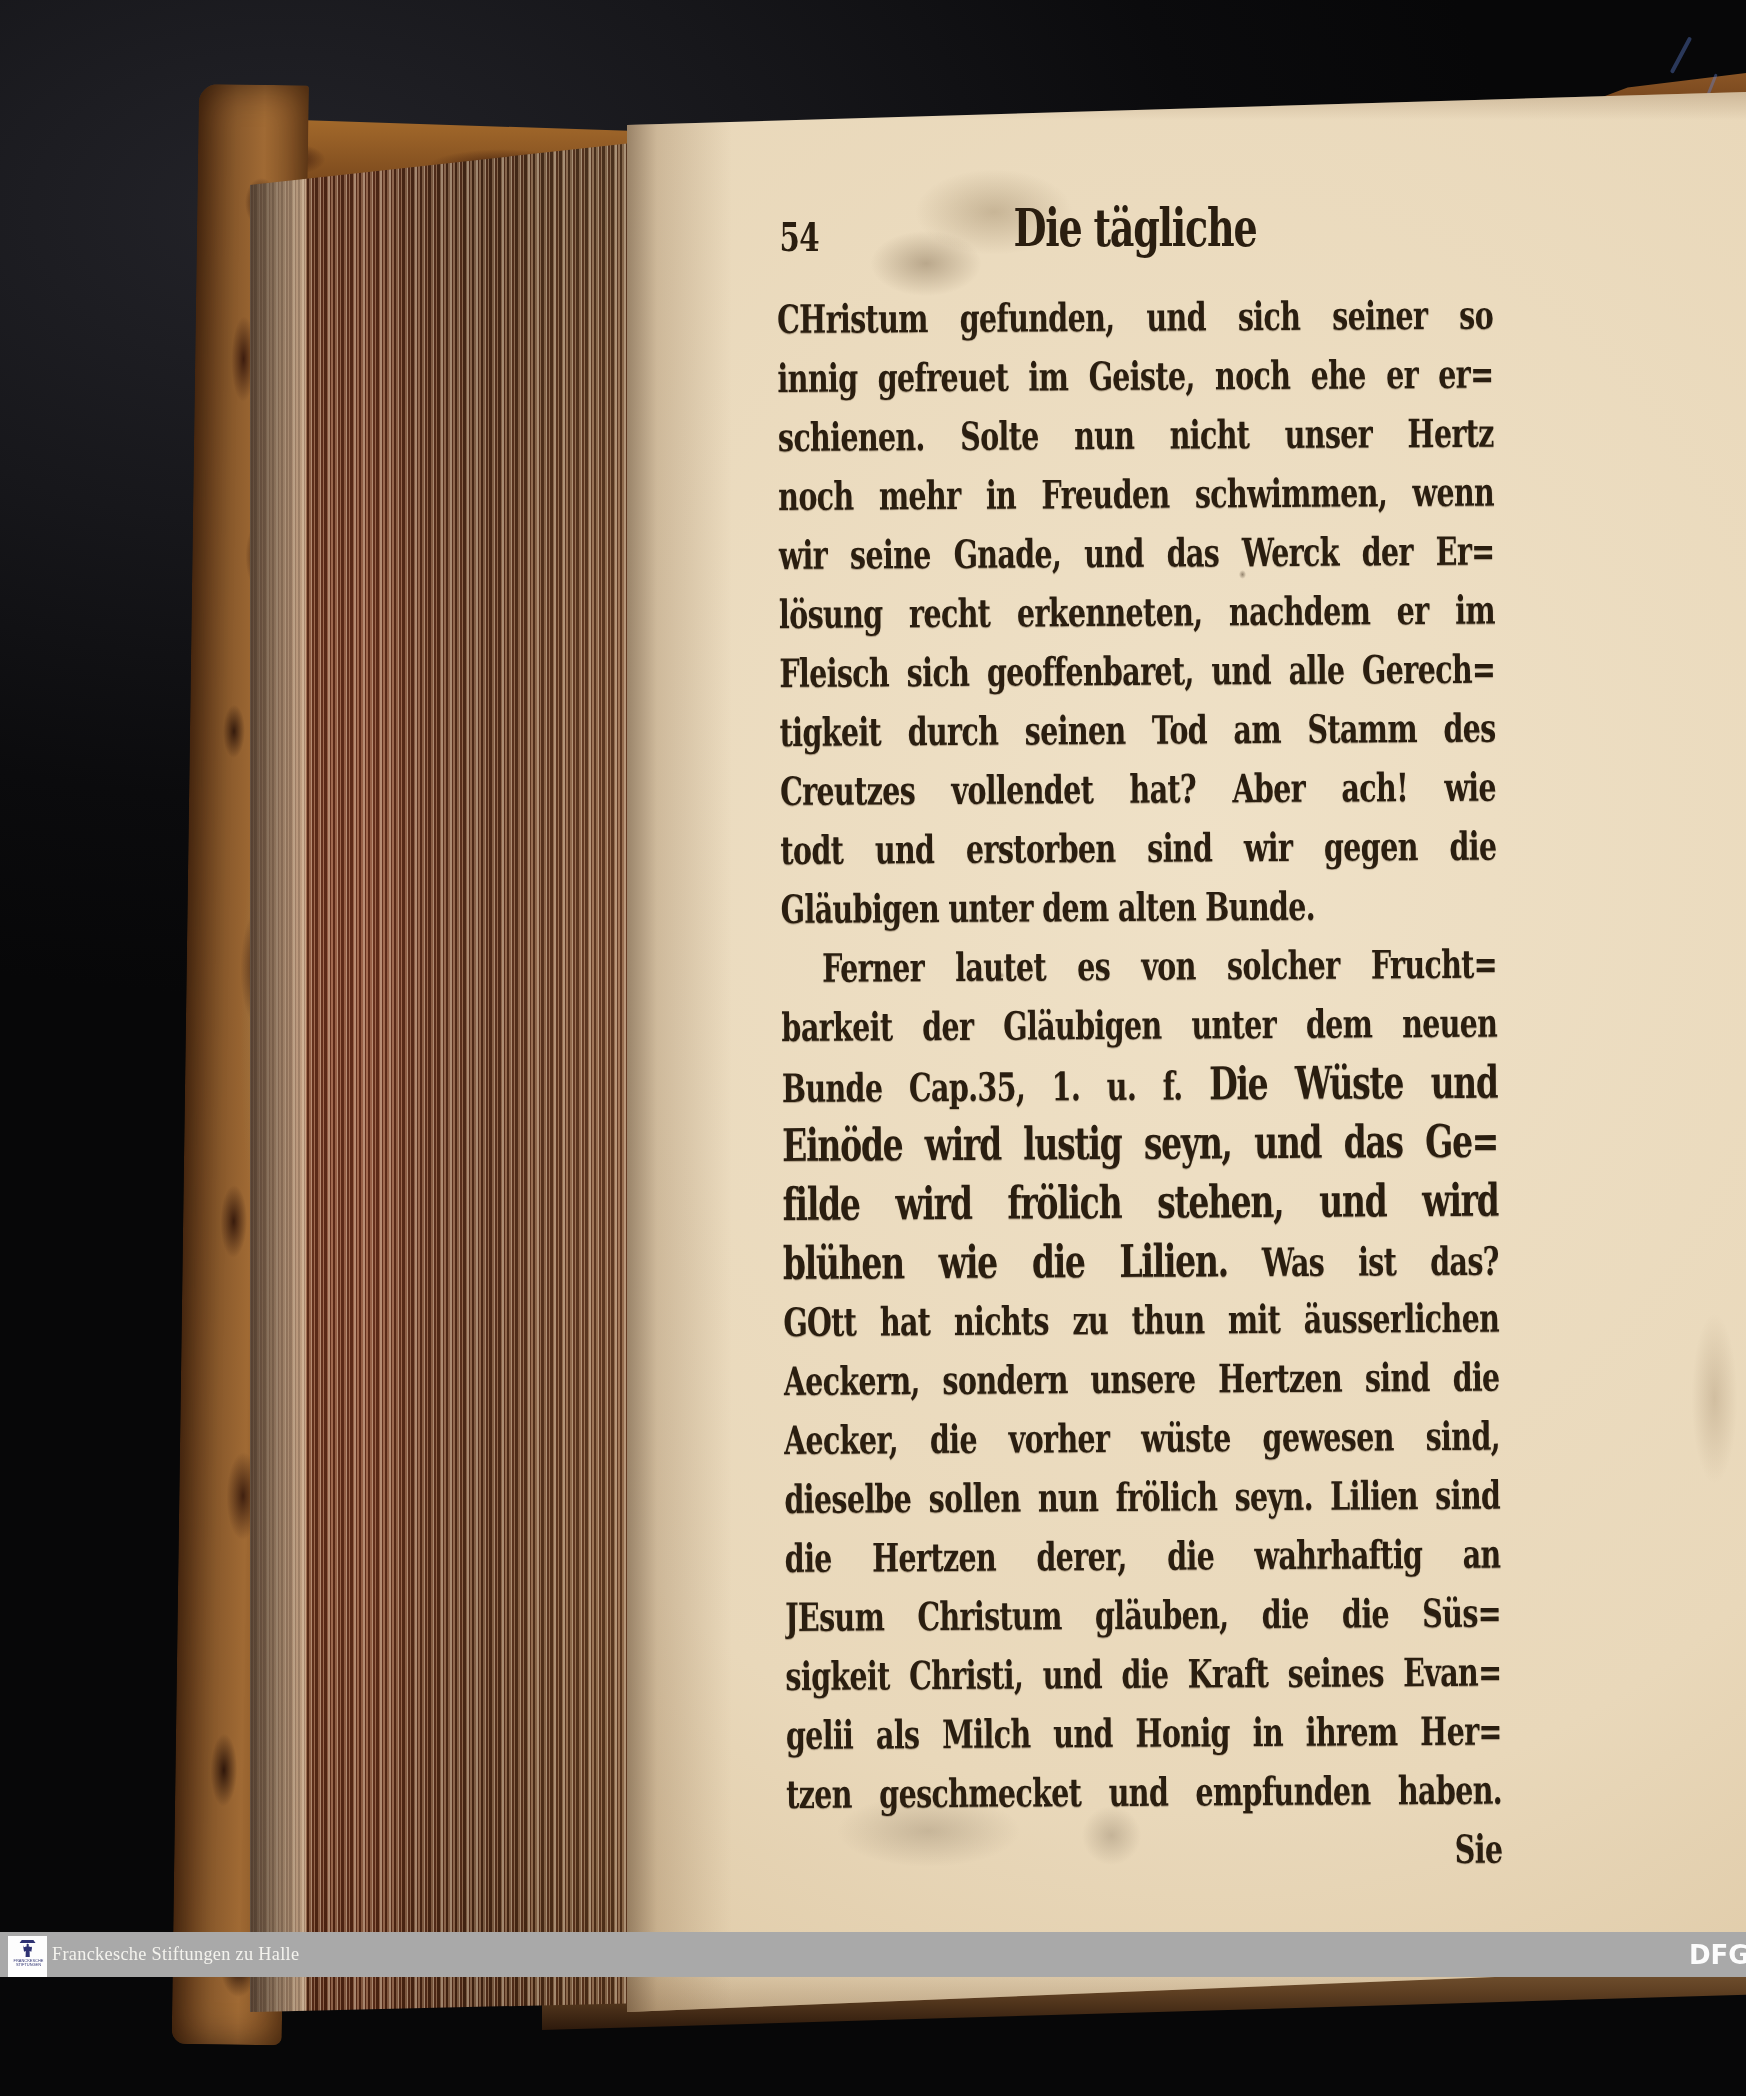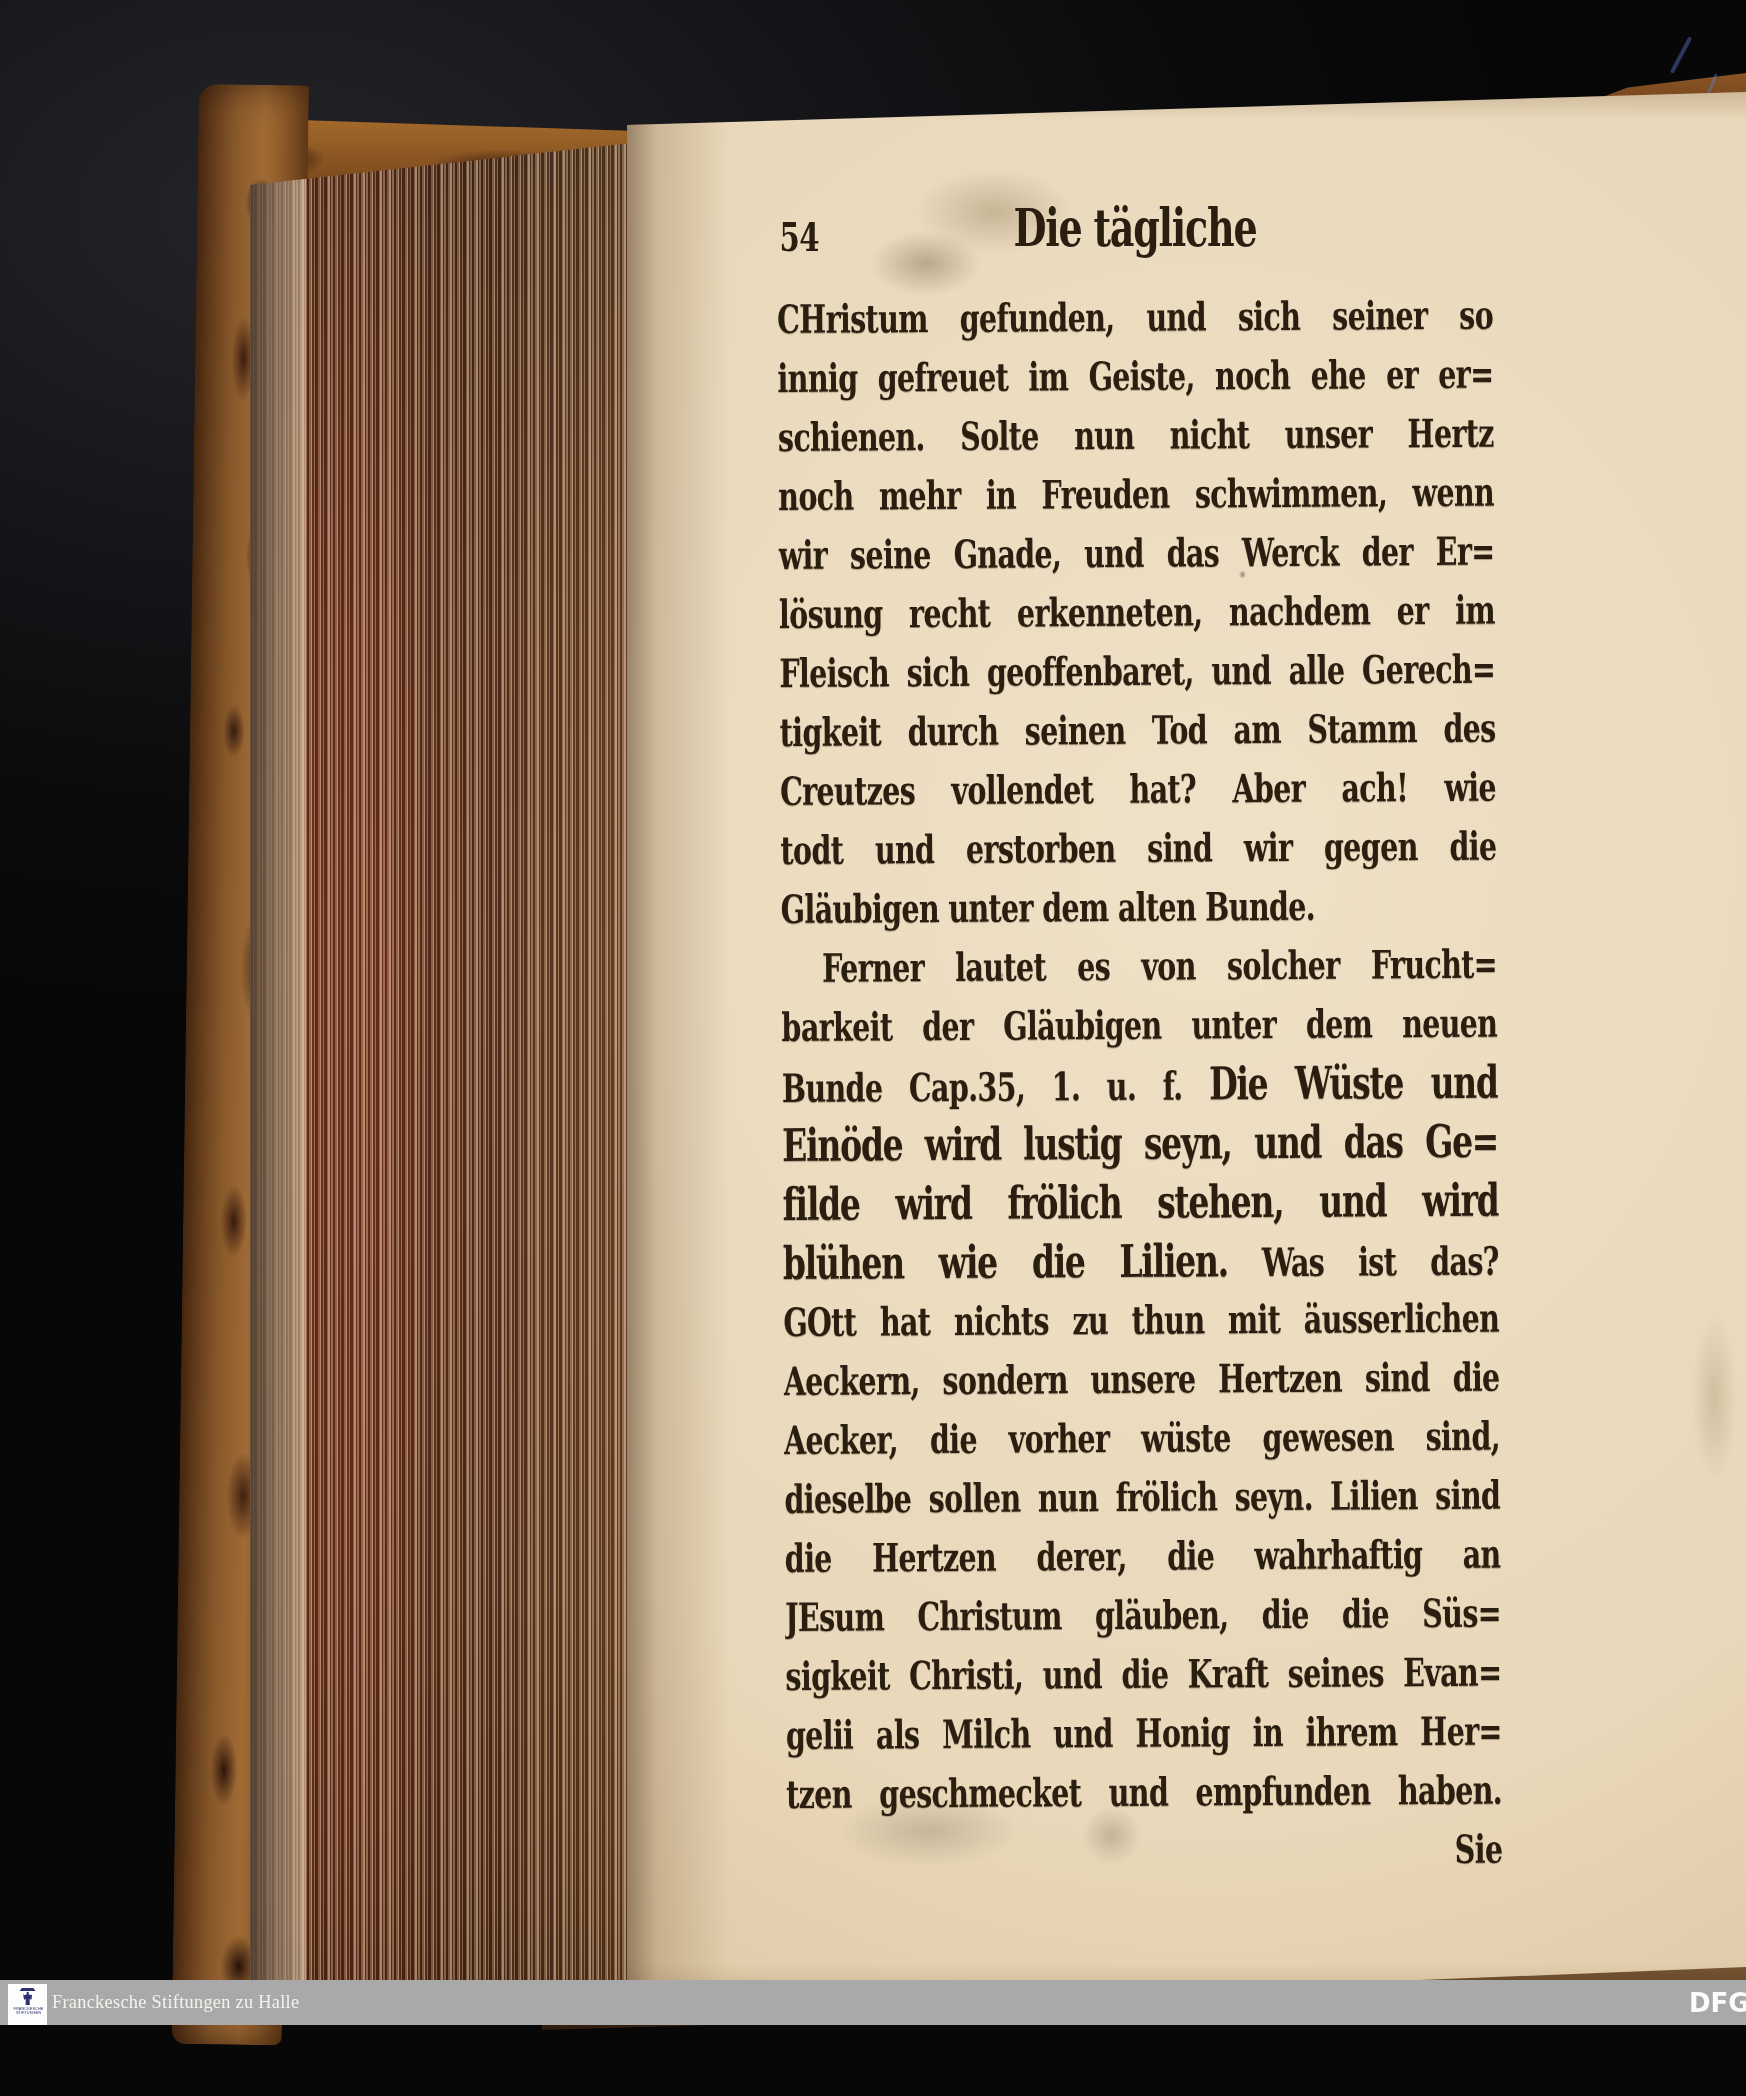--- a/index.html
+++ b/index.html
@@ -101,21 +101,21 @@
   .tline{width:978px; height:59px; line-height:59px; overflow:hidden;
     text-align:justify; text-align-last:justify; white-space:normal;}
   .tline.align-left{text-align:left; text-align-last:left;}
   .tline.align-right{text-align:right; text-align-last:right;}
   .em{font-size:45px; letter-spacing:-1.7px;}
   
   .scratch{position:absolute; background:rgba(96,130,215,.4); border-radius:1.7px;}
   .sc1{left:1679px; top:35px; width:3.5px; height:40px; transform:rotate(28deg);}
   .sc2{left:1710px; top:73px; width:2.6px; height:26px; transform:rotate(22deg);}
   
-  .footer{position:absolute; left:0; top:1980px; width:1747px; height:45px; background:#a9a9a9;}
+  .footer{position:absolute; left:0; top:1932px; width:1747px; height:45px; background:#a9a9a9;}
   .logo-box{position:absolute; left:7.9px; top:3.5px; width:39px; height:41px; background:#fdfdfd;}
   .emblem-canopy{position:absolute; left:11.4px; top:4.4px; width:16.6px; height:3.5px; background:#2e3272;
     clip-path:polygon(0 100%, 15% 0, 85% 0, 100% 100%);}
   .emblem-figure{position:absolute; left:15px; top:7.9px; width:9.6px; height:14px; background:#2e3272;
     clip-path:polygon(50% 0, 64% 10%, 58% 20%, 90% 28%, 100% 12%, 88% 60%, 70% 55%, 72% 100%, 28% 100%, 30% 55%, 12% 60%, 0 12%, 10% 28%, 42% 20%, 36% 10%);}
   .logo-lines{position:absolute; left:0; top:23.6px; width:39px; text-align:center;
     font-family:"Liberation Sans","DejaVu Sans",sans-serif; color:#2e3272;
     font-size:7.9px; line-height:7.9px; transform:scale(.5); transform-origin:center top; width:79px; left:-19px;}
   .inst-name{position:absolute; left:52px; top:12.2px;
     font-family:"Liberation Serif","DejaVu Serif",serif; font-size:18.3px; color:#f4f3ee; letter-spacing:0.3px;}

